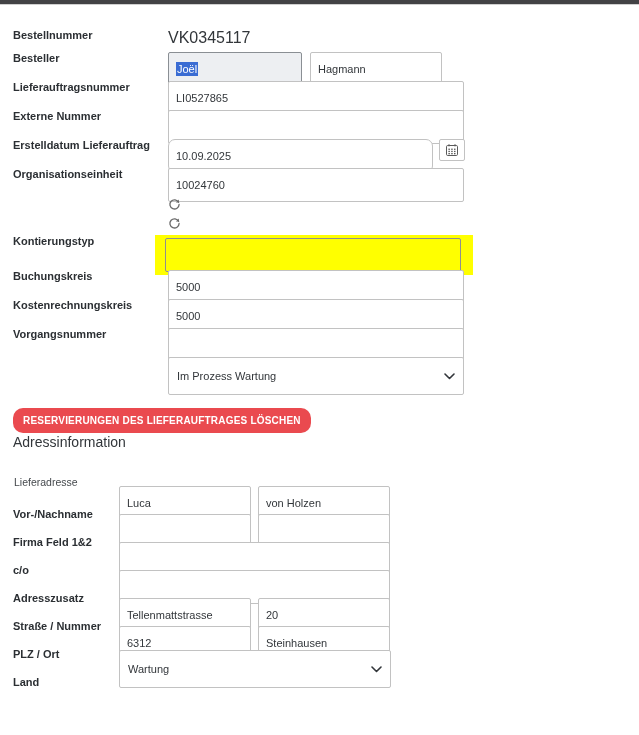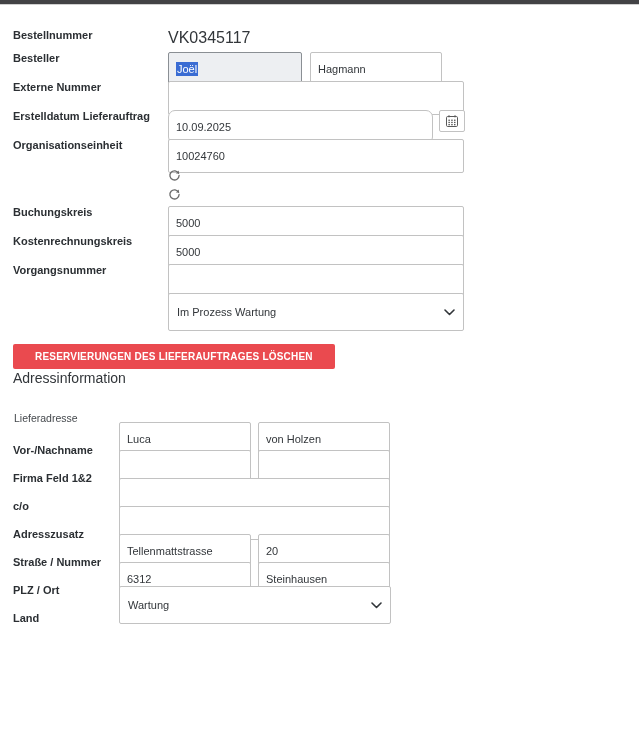--- a/index.html
+++ b/index.html
@@ -49,21 +49,21 @@
     height:23px;border:1px solid #c2c2c2;border-radius:2px;background:#fff;
     display:flex;align-items:center;justify-content:space-between;
     font-size:11px;color:#32363a;padding:18px 8px;box-sizing:border-box;cursor:pointer;
   }
   .w-select{width:296px;}
 
   .danger-btn{
     display:inline-block;margin-top:22px;border:none;cursor:pointer;
     background:#ea4a4f;color:#ffffff;font-family:"Liberation Sans",sans-serif;
     font-size:10px;font-weight:bold;letter-spacing:.2px;
-    padding:7px 22px;border-radius:2px;
+    padding:7px 10px;border-radius:10px;
   }
   .section-title{font-size:14px;color:#32363a;margin-top:1px;}
   .sub-title{font-size:10.5px;color:#45494d;margin-top:26px;margin-left:1px;}
 
   .addr{margin-top:10px;}
   .arow{display:flex;align-items:flex-end;height:22px;margin-bottom:6px;}
   .arow .lbl{width:106px;}
   .aw1{width:132px;margin-right:7px;}
   .aw2{width:132px;}
   .aw-full{width:271px;}
@@ -82,20 +82,24 @@
   </div>
 
   <div class="frow">
     <span class="lbl">Besteller</span>
     <div class="inp w-h1 faux focused">
       <span class="sel">Joël</span>
     </div>
     <input class="inp w-h2" value="Hagmann" style="">
   </div>
 
+  <div class="frow">
+    <span class="lbl">Lieferauftragsnummer</span>
+    <input class="inp w-full" value="LI0527865" style="">
+  </div>
 
   <div class="frow">
     <span class="lbl">Externe Nummer</span>
     <input class="inp w-full" value="" style="">
   </div>
 
   <div class="frow">
     <span class="lbl">Erstelldatum Lieferauftrag</span>
     <input class="inp w-date" value="10.09.2025" style="">
     <button class="icon-btn">
@@ -141,20 +145,26 @@
     <button class="refresh-btn">
       <span style="display:flex;">
         <svg width="13" height="13" viewBox="0 0 13 13">
           <path d="M10.6 4.3 A4.6 4.6 0 1 0 11.1 6.5" fill="none" stroke="#6a6a6a" stroke-width="1.3" stroke-linecap="round"></path>
           <path d="M10.9 1.6 L10.9 4.6 L7.9 4.6 Z" fill="#6a6a6a"></path>
         </svg>
       </span>
     </button>
   </div>
 
+  <div class="frow hl-row">
+    <span class="lbl">Kontierungstyp</span>
+    <div class="hl-wrap">
+      <input class="inp w-full" value="" style="">
+    </div>
+  </div>
 
   <div class="frow">
     <span class="lbl">Buchungskreis</span>
     <input class="inp w-full" value="5000" style="">
   </div>
 
   <div class="frow">
     <span class="lbl">Kostenrechnungskreis</span>
     <input class="inp w-full" value="5000" style="">
   </div>

